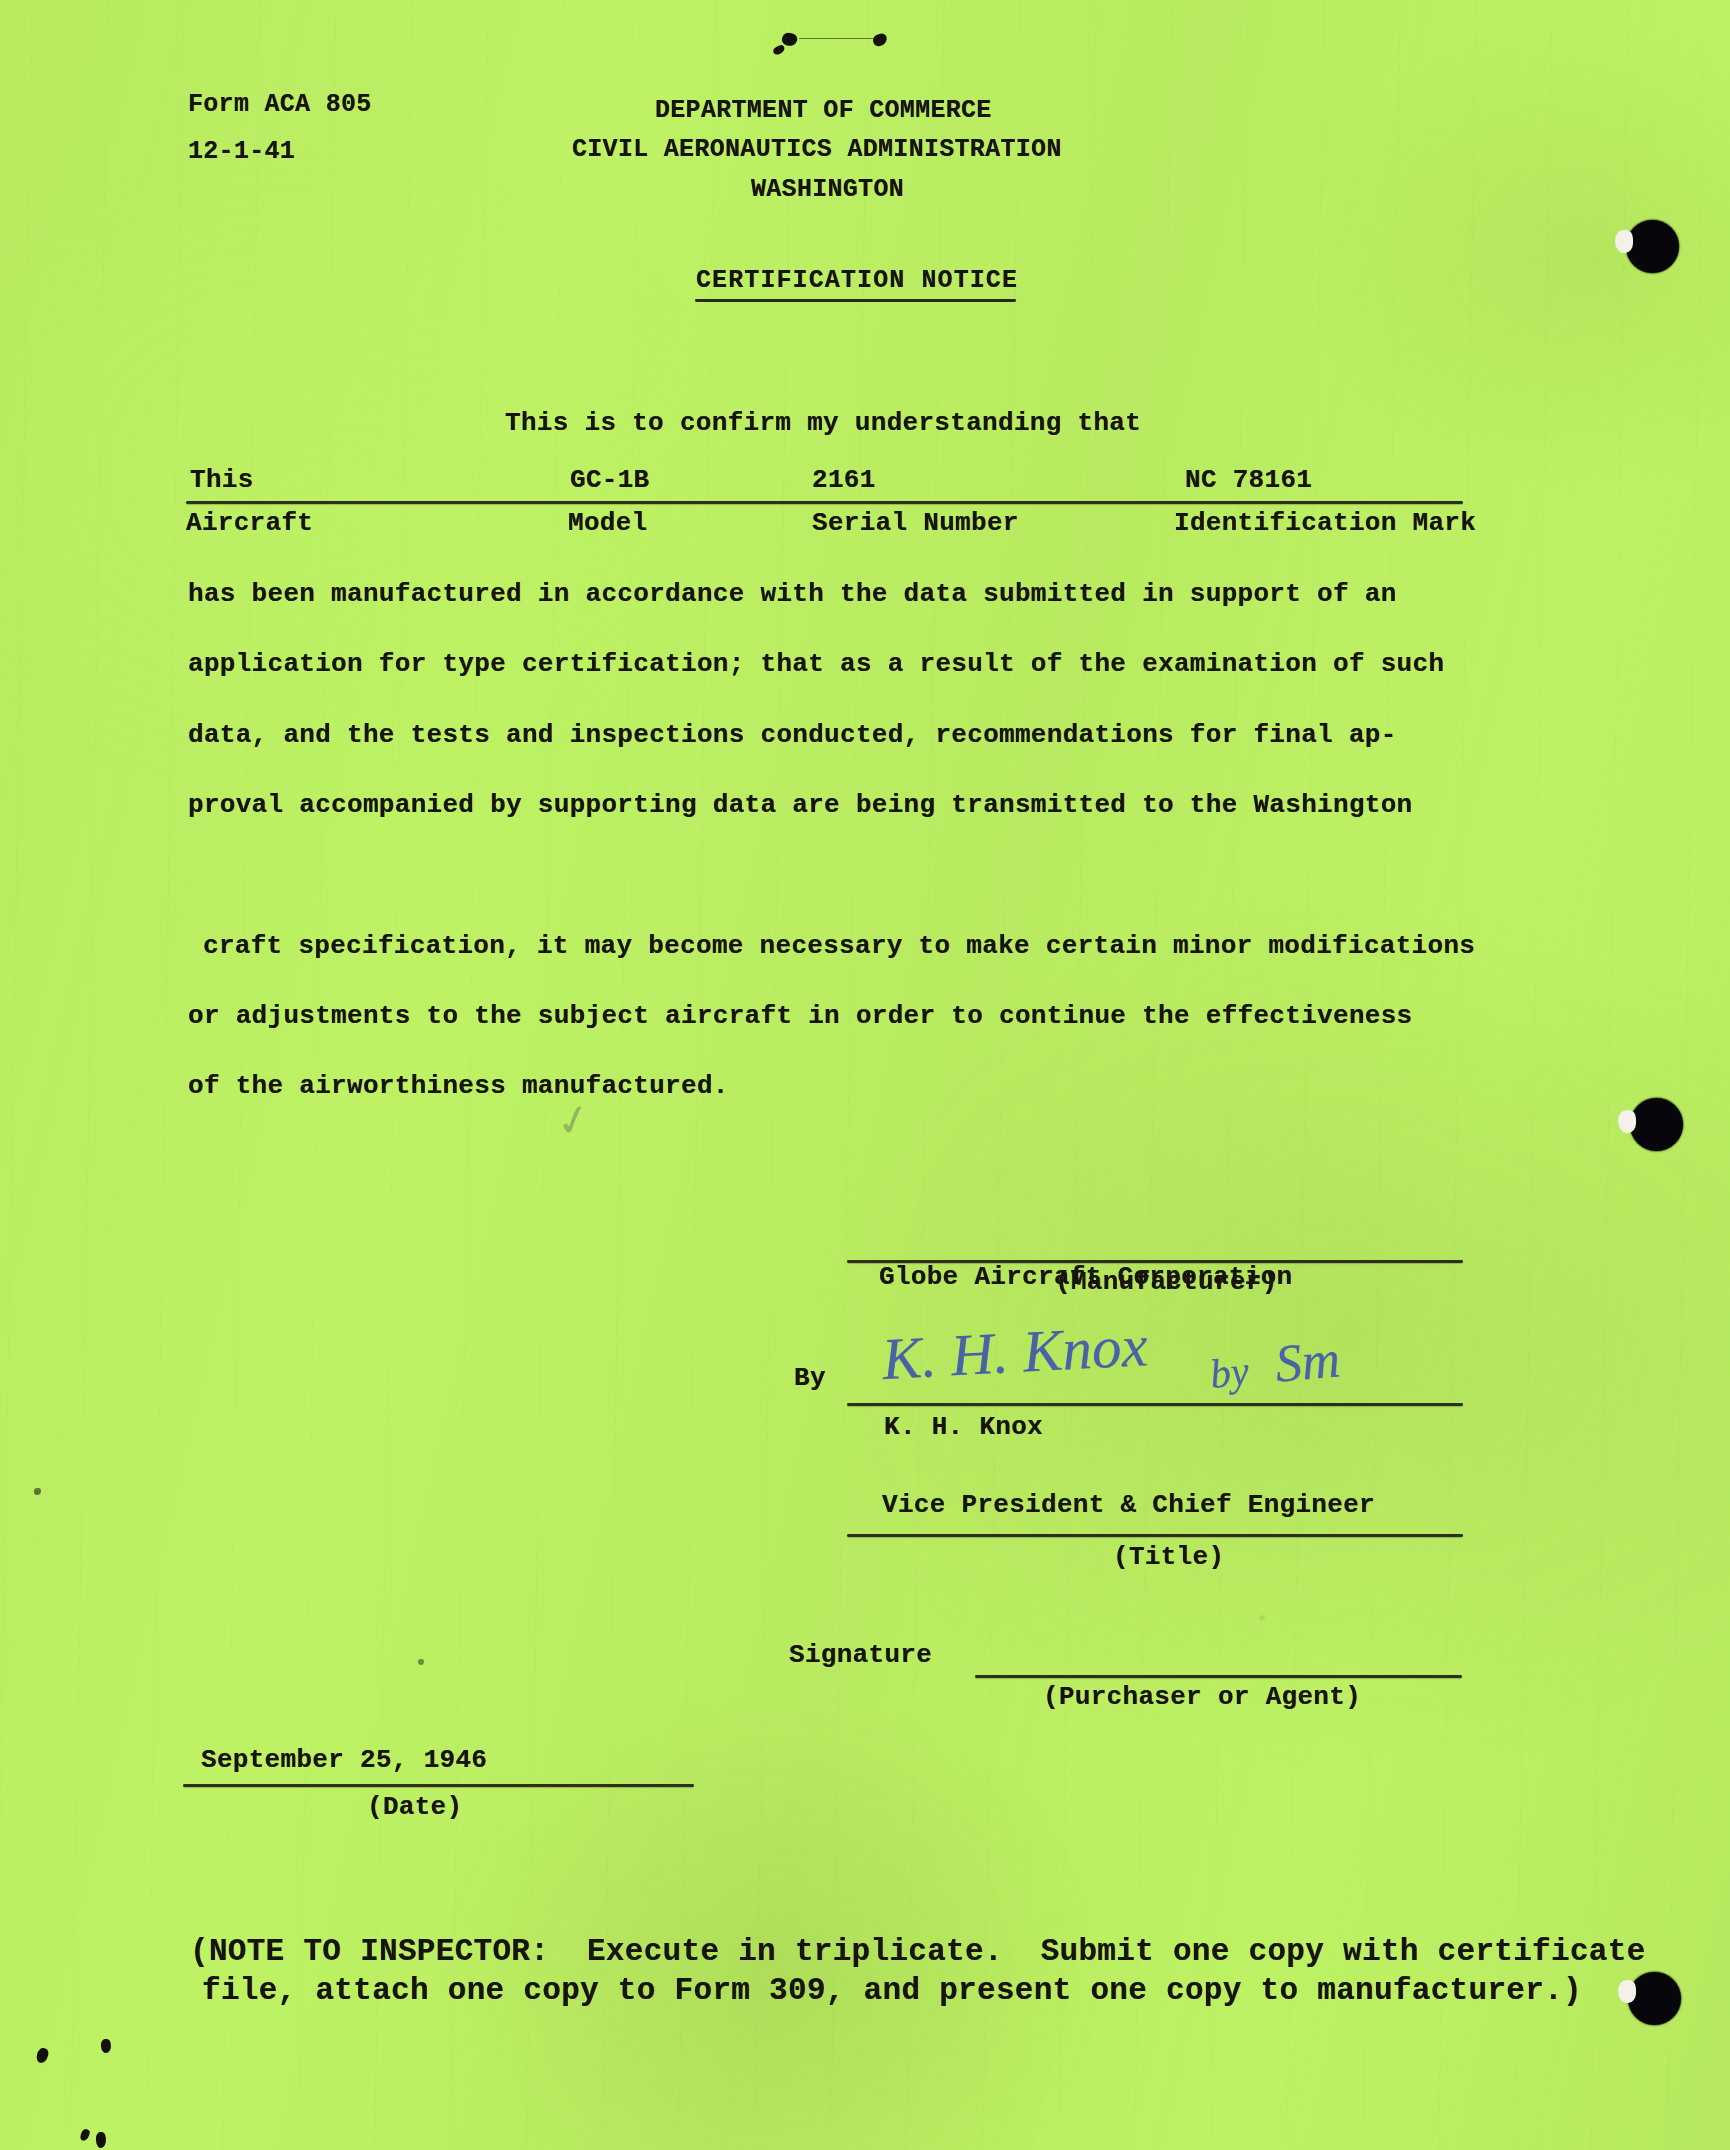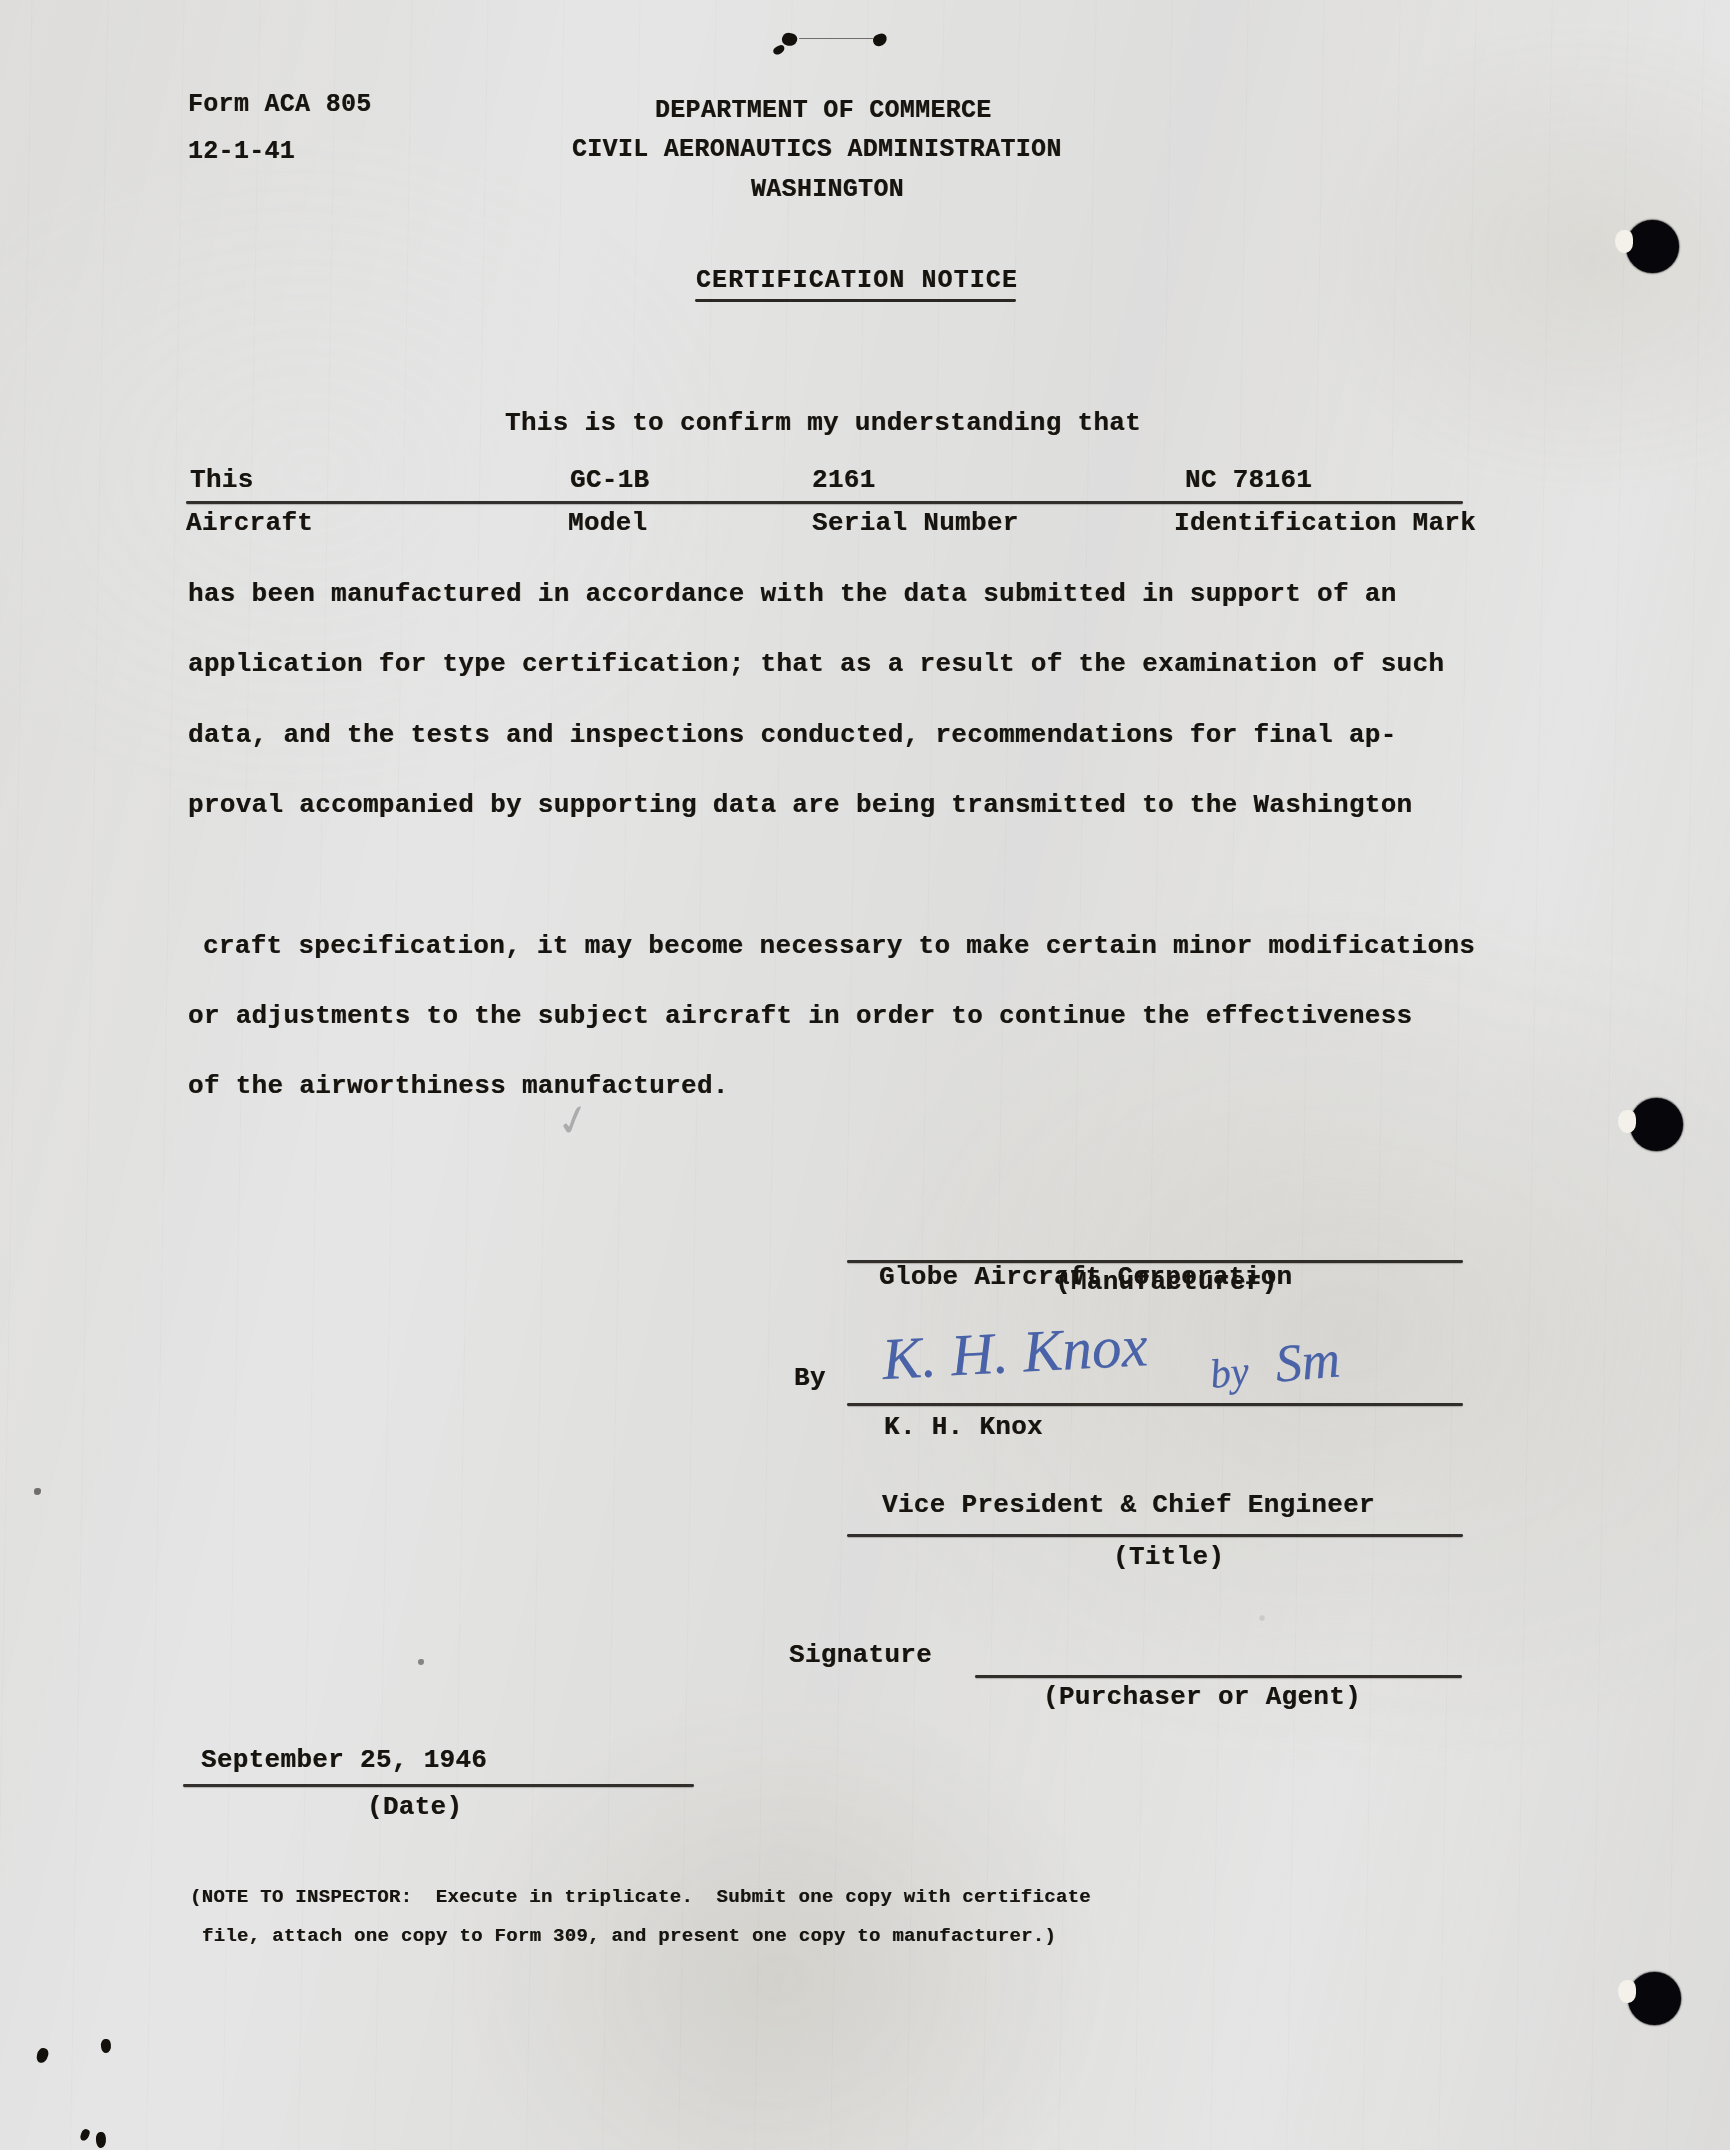--- a/index.html
+++ b/index.html
@@ -4,21 +4,21 @@
 <style>
   html, body {
     margin: 0;
     padding: 0;
     background: #5a5a5a;
   }
   #page {
     position: relative;
     width: 1731px;
     height: 2151px;
-    background: #e5e5e5;
+    background: #bef264;
     overflow: hidden;
     font-family: "Liberation Mono", "DejaVu Sans Mono", monospace;
     color: #14110d;
   }
   
   #page::before {
     content: "";
     position: absolute;
     inset: 0;
     pointer-events: none;
@@ -57,21 +57,21 @@
     font-family: "Liberation Mono", "DejaVu Sans Mono", monospace;
     font-weight: 700;
     letter-spacing: 0.3px;
     color: #17140f;
     text-shadow:
       0.4px 0.3px 0.5px rgba(30,26,20,0.42),
       -0.3px 0.2px 0.4px rgba(40,36,28,0.30);
   }
   .sz-head { font-size: 25px; }
   .sz-body { font-size: 26px; }
-  .sz-small { font-size: 19px; }
+  .sz-small { font-size: 31px; margin-top: 48px; }
 
   .rule {
     position: absolute;
     background: #1a1713;
     height: 2.7px;
     border-radius: 1.4px;
     opacity: 0.88;
     box-shadow: 0 0.7px 1px rgba(30,26,20,0.35);
   }
 

